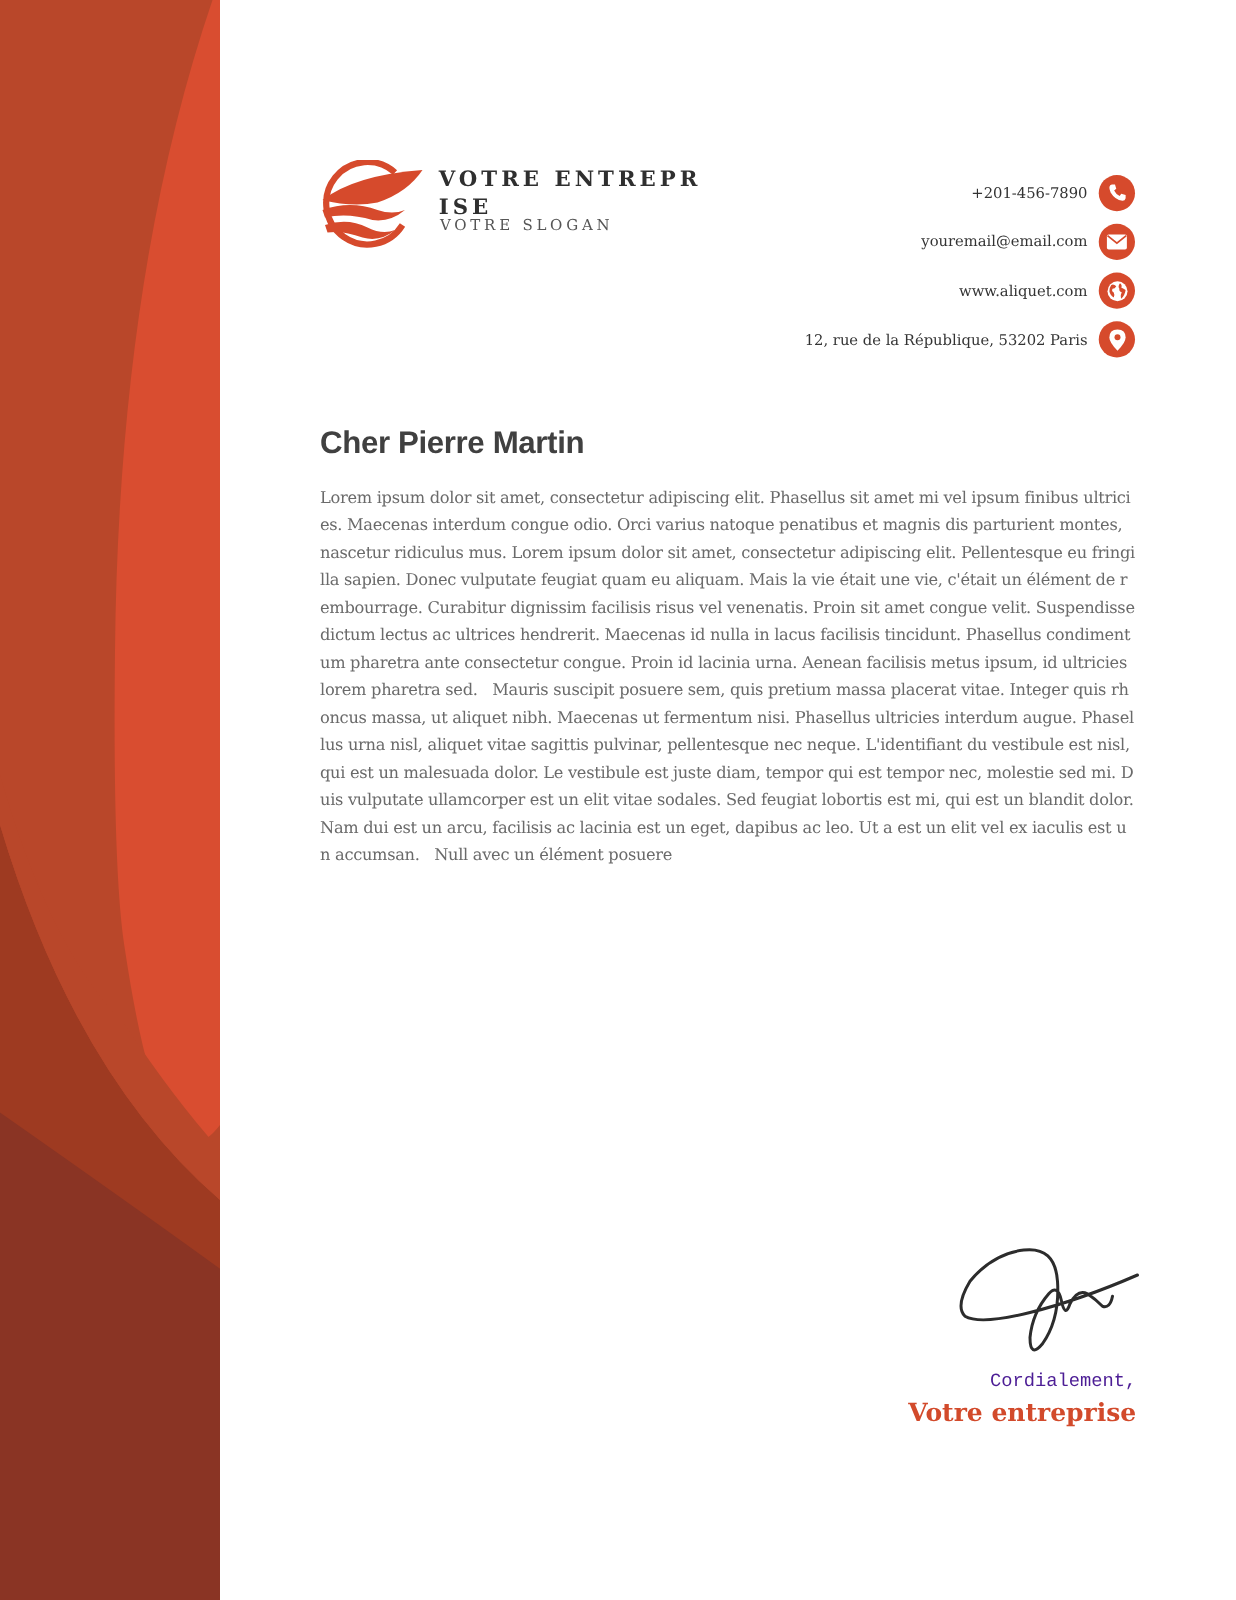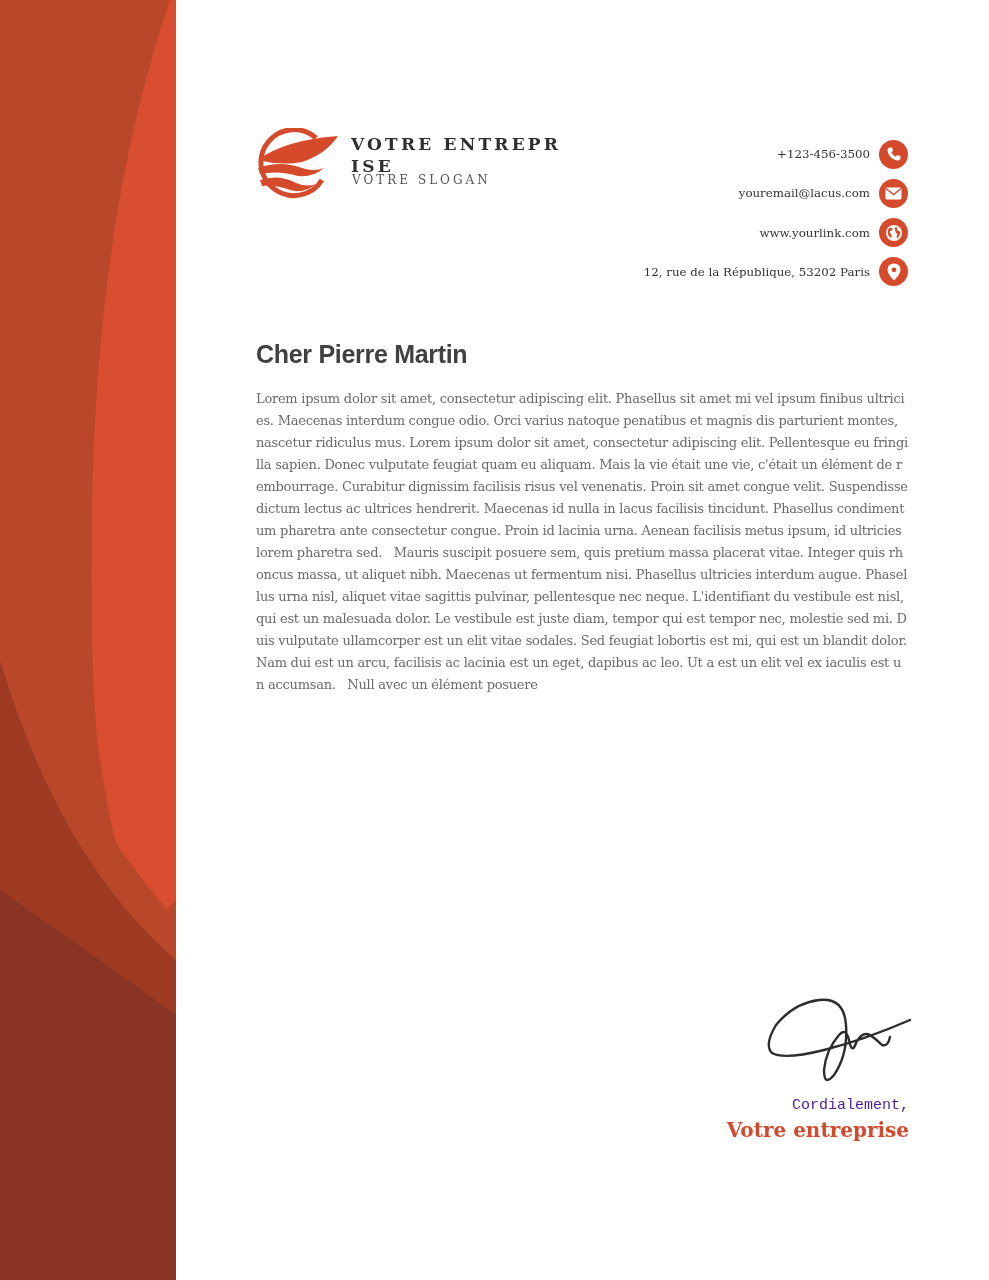--- a/index.html
+++ b/index.html
@@ -85,38 +85,38 @@
     <path d="M4 32 Q 30 12 84 8 Q 72 26 48 34 Q 28 38 4 32 Z" fill="#d64a2c"></path>
     <path d="M4 40 Q 26 32 48 40 Q 60 44 70 40 Q 58 50 44 48 Q 24 42 6 46 Z" fill="#d64a2c"></path>
     <path d="M6 52 Q 24 46 40 54 Q 52 60 62 56 Q 50 66 36 62 Q 20 56 8 58 Z" fill="#d64a2c"></path>
   </svg>
 </div>
 <div class="company-name">VOTRE ENTREPRISE</div>
 <div class="slogan">VOTRE SLOGAN</div>
 
 <div class="contact-list">
   <div class="contact-row">
-    <span class="contact-text">+123-456-3500</span>
+    <span class="contact-text">+201-456-7890</span>
     <span class="contact-icon">
       <svg width="16" height="16" viewBox="0 0 16 16">
           <path d="M3.5 1.5 L6 1.5 L7 5 L5.3 6.3 Q6.5 9 9.7 10.7 L11 9 L14.5 10 L14.5 12.5 Q14 14.5 12 14.5 Q6 14 2.5 8 Q1.3 5 1.5 3.5 Q1.8 1.8 3.5 1.5 Z" fill="#fff"></path>
         </svg>
     </span>
   </div>
   <div class="contact-row">
-    <span class="contact-text">youremail@lacus.com</span>
+    <span class="contact-text">youremail@email.com</span>
     <span class="contact-icon">
       <svg width="17" height="13" viewBox="0 0 17 13">
           <rect x="0.5" y="0.5" width="16" height="12" rx="1.5" fill="#fff"></rect>
           <path d="M1 1.5 L8.5 7.5 L16 1.5" fill="none" stroke="#d64a2c" stroke-width="1.4"></path>
         </svg>
     </span>
   </div>
   <div class="contact-row">
-    <span class="contact-text">www.yourlink.com</span>
+    <span class="contact-text">www.aliquet.com</span>
     <span class="contact-icon">
       <svg width="18" height="18" viewBox="0 0 18 18">
           <circle cx="9" cy="9" r="8" fill="#fff"></circle>
           <path d="M4 4 Q6 3 8 5 Q7 7 5 7 Q4 9 6 10 Q7 12 6 14 Q3 12 2.5 9 Q2.5 6 4 4 Z M11 2.5 Q13 4 12 6 Q14 7 15.5 8 Q15 12 12 15 Q11 12 12.5 10 Q10 9 10.5 7 Q9 5 11 2.5 Z" fill="#d64a2c"></path>
         </svg>
     </span>
   </div>
   <div class="contact-row">
     <span class="contact-text">12, rue de la République, 53202 Paris</span>
     <span class="contact-icon">

